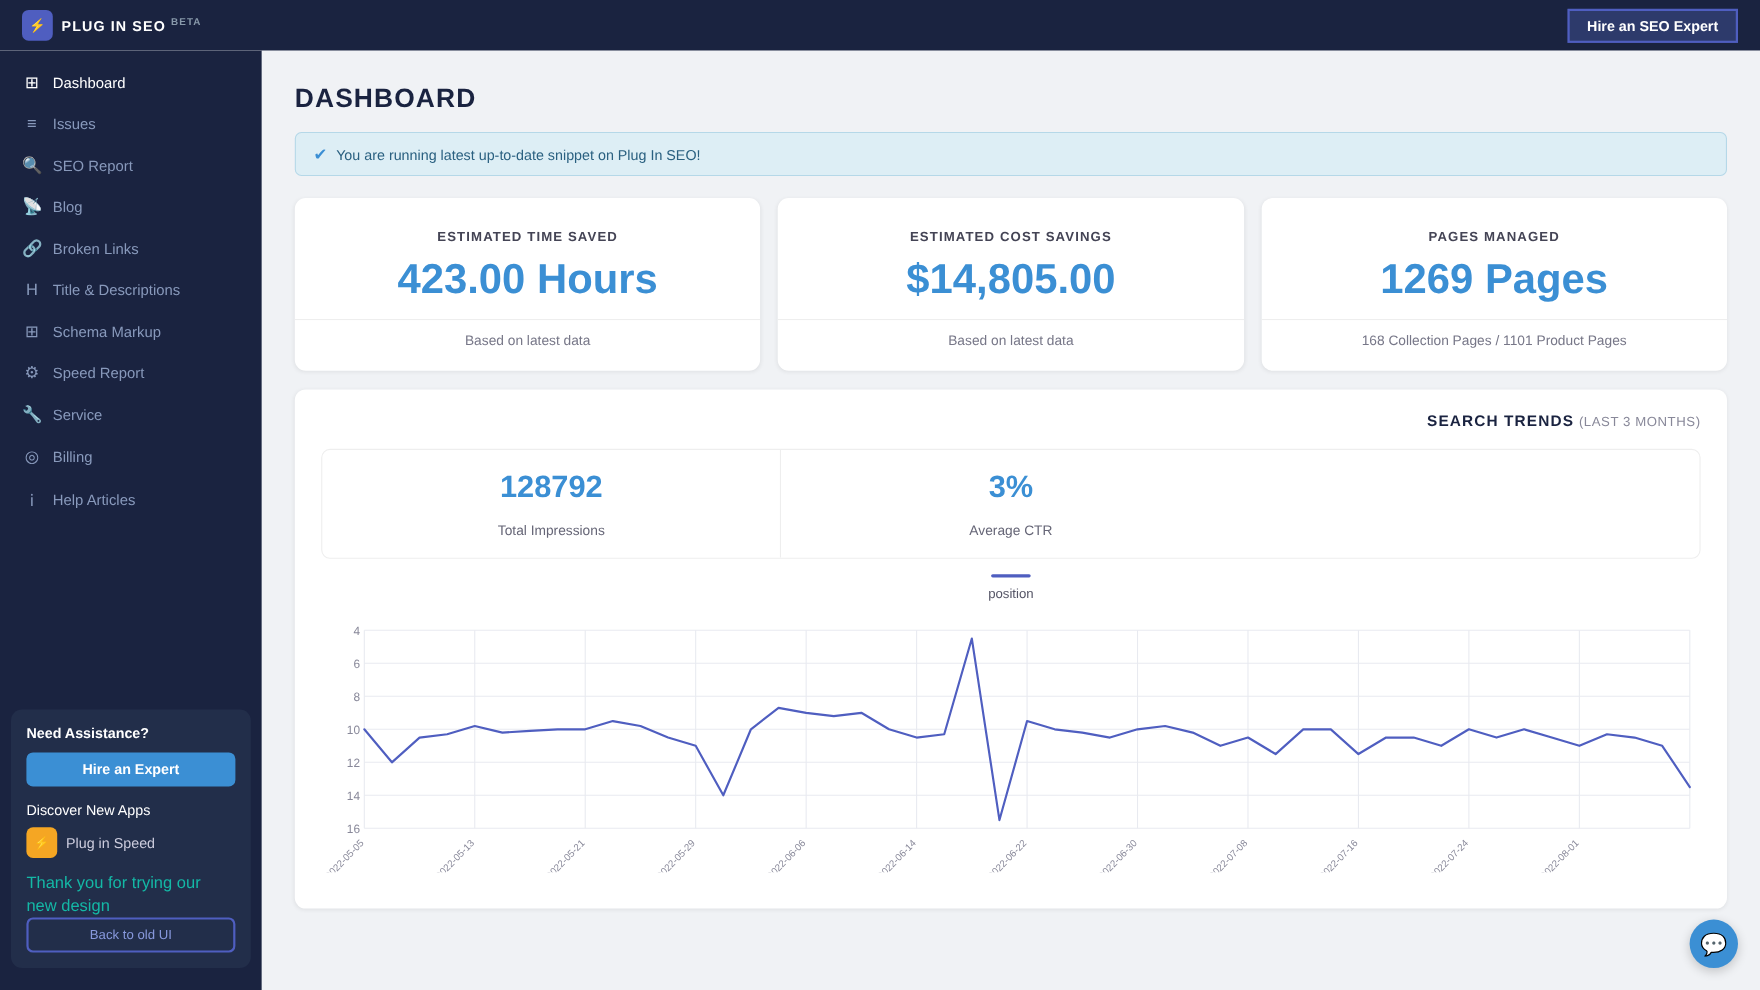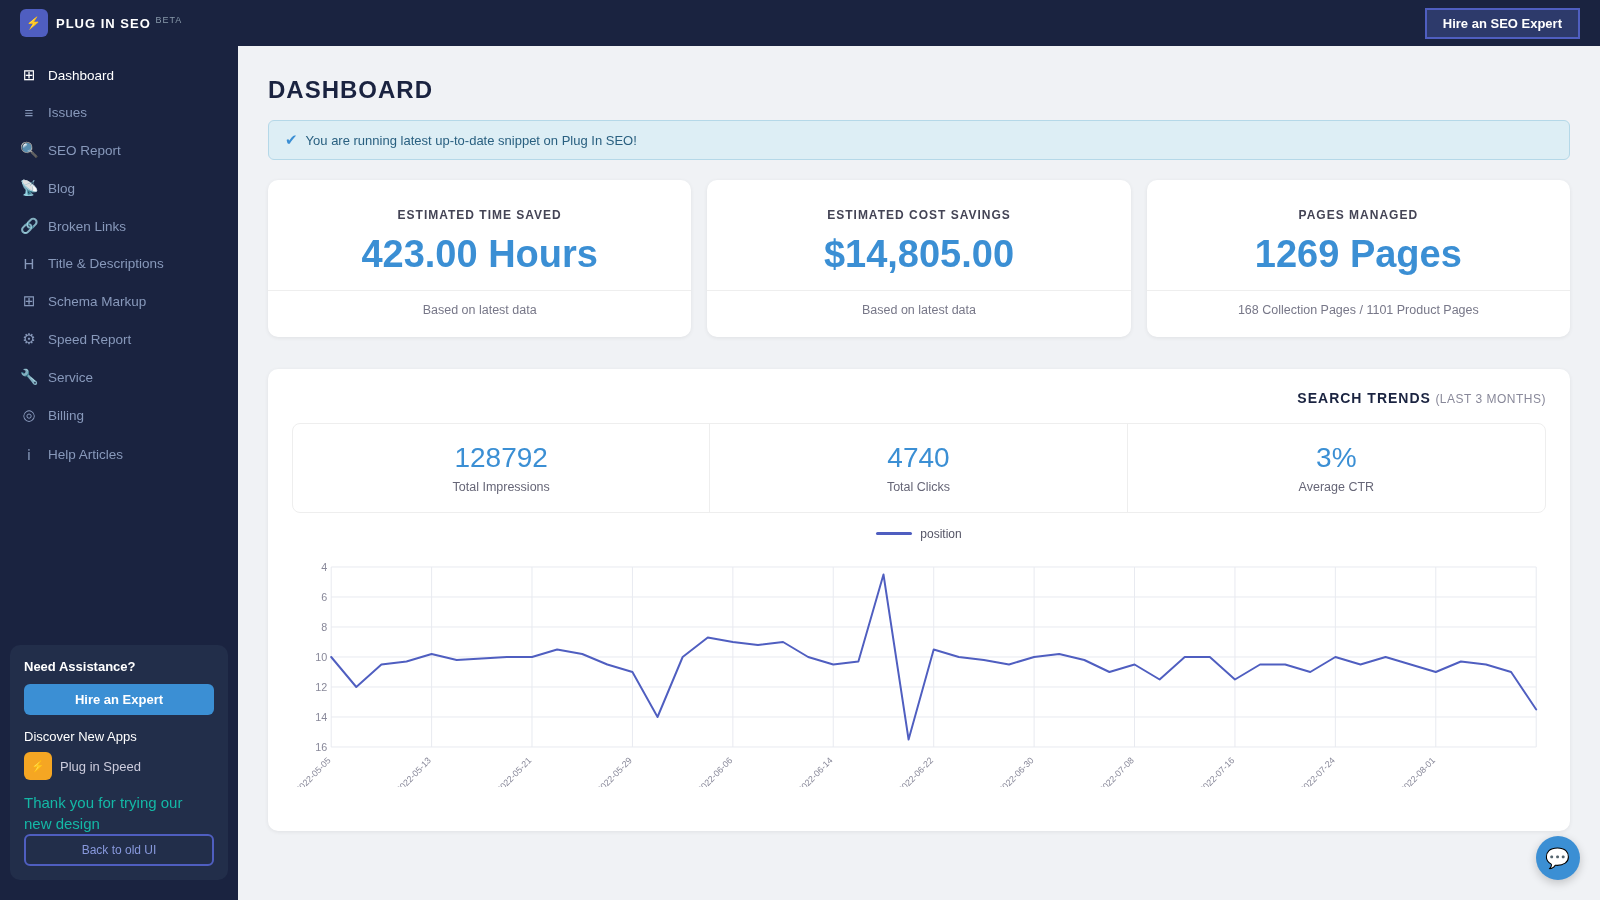--- a/index.html
+++ b/index.html
@@ -21,21 +21,21 @@
       gap: 8px;
     }
     .logo-icon {
       width: 28px; height: 28px;
       background: #4f5ec0;
       border-radius: 6px;
       display: flex; align-items: center; justify-content: center;
       color: white; font-weight: bold; font-size: 12px;
     }
     .logo-text { color: white; font-size: 13px; font-weight: 700; letter-spacing: 1px; }
-    .logo-beta { color: #8899aa; font-size: 9px; font-weight: 400; vertical-align: super; text-align: right; }
+    .logo-beta { color: #8899aa; font-size: 9px; font-weight: 700; vertical-align: super; text-align: right; }
     .hire-btn {
       background: #1a2340;
       border: 2px solid #4f5ec0;
       color: white;
       padding: 6px 16px;
       border-radius: 0;
       font-size: 13px;
       font-weight: 600;
       cursor: pointer;
       background: #2d3a6b;
@@ -138,21 +138,21 @@
       color: #2a6080;
       font-size: 13px;
     }
     .alert-icon { color: #3b8fd4; font-size: 15px; }
 
     
     .stats-row {
       display: grid;
       grid-template-columns: 1fr 1fr 1fr;
       gap: 16px;
-      margin-bottom: 32px;
+      margin-bottom: 17px;
     }
     .stat-card {
       background: white;
       border-radius: 10px;
       padding: 28px 30px 20px 30px;
       text-align: center;
       box-shadow: 0 1px 4px rgba(0,0,0,0.07);
     }
     .stat-label {
       font-size: 12px;
@@ -211,43 +211,44 @@
       overflow: hidden;
     }
     .metric-cell {
       padding: 18px 20px;
       text-align: center;
       border-right: 1px solid #eee;
     }
     .metric-cell:last-child { border-right: none; }
     .metric-value {
       font-size: 28px;
-      font-weight: 400;
+      font-weight: 700;
       color: #3b8fd4;
-      margin-bottom: 6px;
+      margin-bottom: 16px;
     }
     .metric-label { font-size: 12.5px; color: #667; }
     .metric-cell.dark {
       background: #1a2340;
       min-width: 200px;
     }
     .metric-cell.dark .metric-value { color: white; }
     .metric-cell.dark .metric-label { color: #8899bb; }
 
     
     .chart-area {
       position: relative;
       height: 280px;
     }
     .chart-legend {
       display: flex;
       align-items: center;
       gap: 8px;
       margin-bottom: 6px;
       justify-content: center;
+      flex-direction: column;
     }
     .legend-line {
       width: 36px; height: 3px;
       background: #4f5ec0;
       border-radius: 2px;
     }
     .legend-label { font-size: 12px; color: #556; }
     svg.chart { width: 100%; height: 240px; }
 
     
@@ -373,24 +374,20 @@
     <div class="trends-section">
       <div class="trends-header">
         <span class="trends-title">SEARCH TRENDS</span>
         <span class="trends-subtitle">(LAST 3 MONTHS)</span>
       </div>
 
       <div class="metrics-row" id="metrics-container">
           <div class="metric-cell">
     <div class="metric-value">128792</div>
     <div class="metric-label">Total Impressions</div>
-  </div>
-          <div class="metric-cell">
-    <div class="metric-value">4740</div>
-    <div class="metric-label">Total Clicks</div>
   </div>
           <div class="metric-cell">
     <div class="metric-value">3%</div>
     <div class="metric-label">Average CTR</div>
   </div>
         </div>
 
       <div class="chart-area">
         <div class="chart-legend">
           <div class="legend-line"></div>

